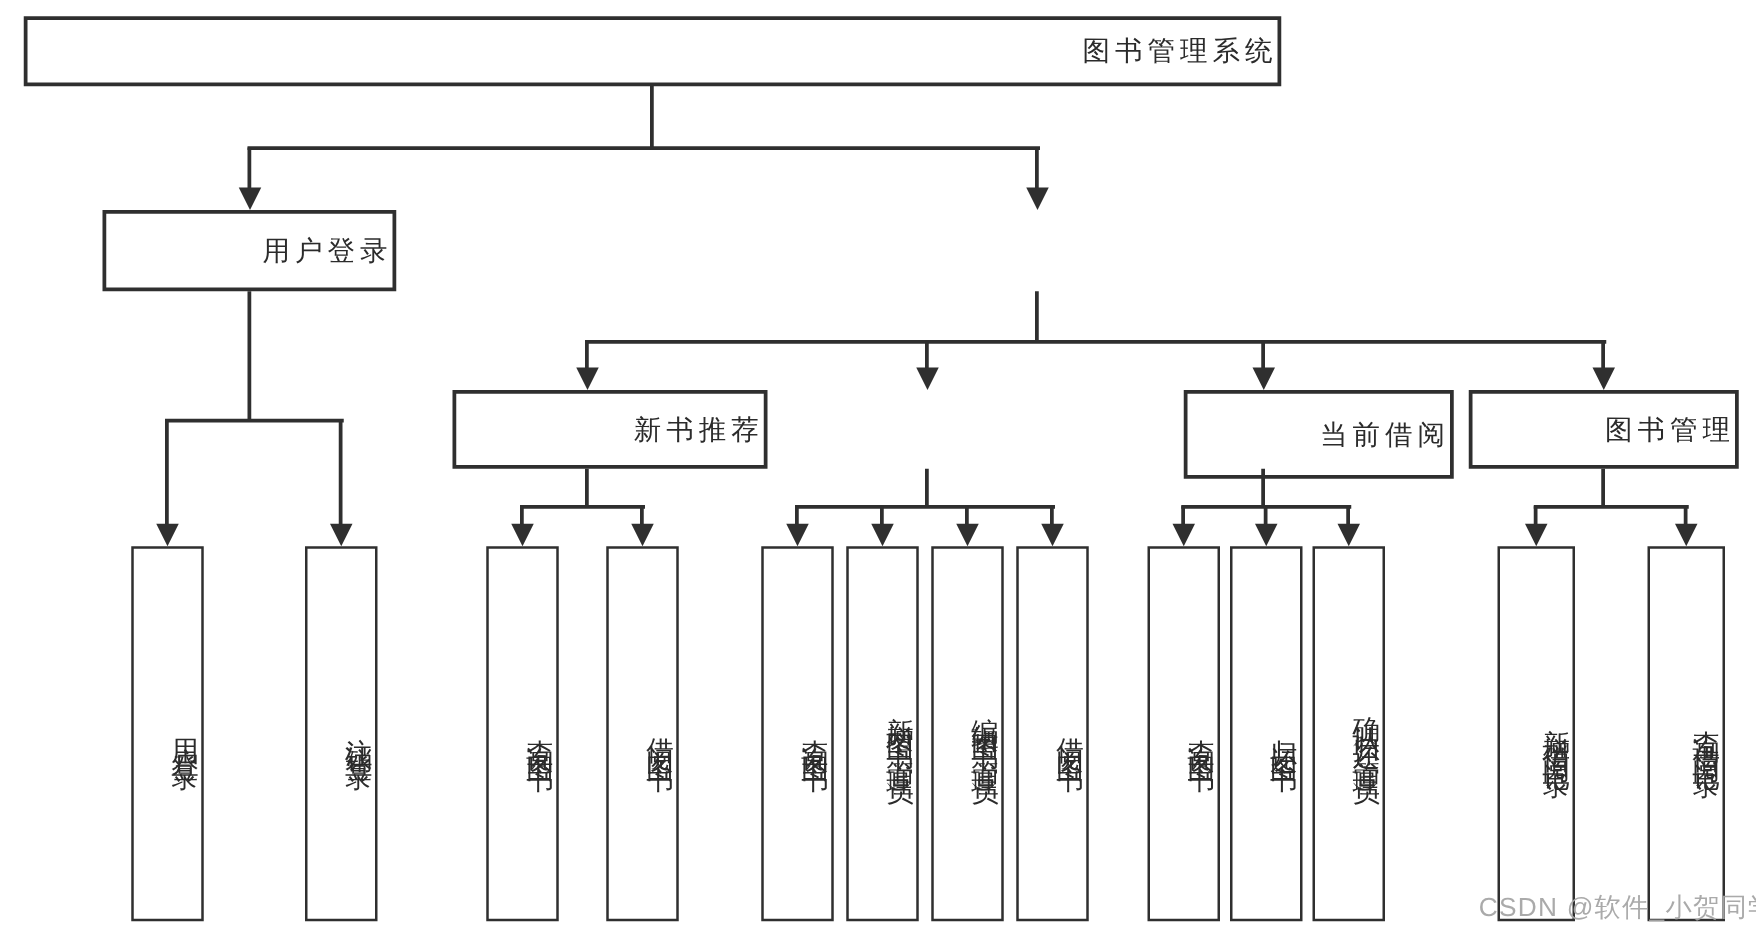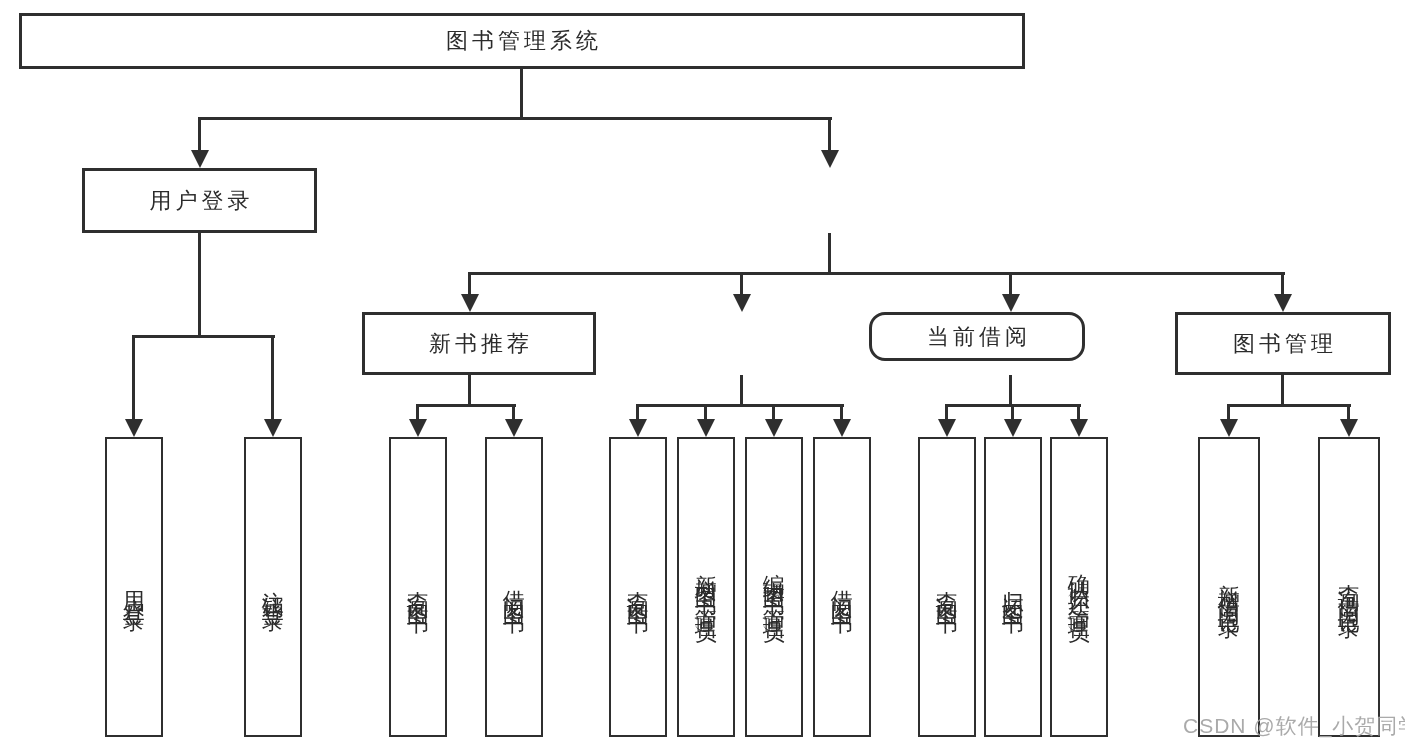--- a/index.html
+++ b/index.html
@@ -2,21 +2,21 @@
 <html><head>
 <meta charset="utf-8">
 <style>
   html,body { margin:0; padding:0; background:#fff; }
   .canvas {
     position:relative; width:1405px; height:747px; background:#ffffff;
     font-family:"Liberation Sans", sans-serif; overflow:hidden;
   }
   .box {
     position:absolute; box-sizing:border-box; background:#ffffff;
-    border:3px solid #2f2f2f; display:flex; align-items:center; justify-content:center;
+    border:3px solid #2f2f2f; display:flex; align-items:center; justify-content:flex-end;
     color:#2b2b2b;
   }
   .hbox span { font-size:22px; letter-spacing:4px; padding-left:4px; white-space:nowrap; }
   .vbox { border-width:2px; }
   .vbox span {
     writing-mode:vertical-rl; text-orientation:mixed;
     font-size:22px; letter-spacing:7px; line-height:1.15; color:#2b2b2b;
   }
   .vline, .hline { position:absolute; background:#2f2f2f; }
   .vline { width:3px; }
@@ -62,24 +62,24 @@
   <div class="hline" style="left:468px; top:272px; width:817px;"></div>
   <div class="vline" style="left:468px; top:273px; height:22px;"></div>
   <div class="arrow" style="left:461px; top:294px;"></div>
   <div class="vline" style="left:740px; top:273px; height:22px;"></div>
   <div class="arrow" style="left:733px; top:294px;"></div>
   <div class="vline" style="left:1009px; top:273px; height:22px;"></div>
   <div class="arrow" style="left:1002px; top:294px;"></div>
   <div class="vline" style="left:1281px; top:273px; height:22px;"></div>
   <div class="arrow" style="left:1274px; top:294px;"></div>
 
-  <div class="box hbox" style="left:362px; top:312px; width:234px; height:63px;">
+  <div class="box hbox" style="left:362px; top:312px; width:252px; height:63px;">
     <span>新书推荐</span>
   </div>
-  <div class="box hbox" style="left:869px; top:312px; width:216px; height:49px;border-radius:16px;">
+  <div class="box hbox" style="left:947px; top:312px; width:216px; height:71px;">
     <span>当前借阅</span>
   </div>
   <div class="box hbox" style="left:1175px; top:312px; width:216px; height:63px;">
     <span>图书管理</span>
   </div>
 
   <div class="vline" style="left:468px; top:375px; height:31px;"></div>
   <div class="hline" style="left:416px; top:404px; width:100px;"></div>
   <div class="vline" style="left:416px; top:405px; height:16px;"></div>
   <div class="arrow" style="left:409px; top:419px;"></div>

